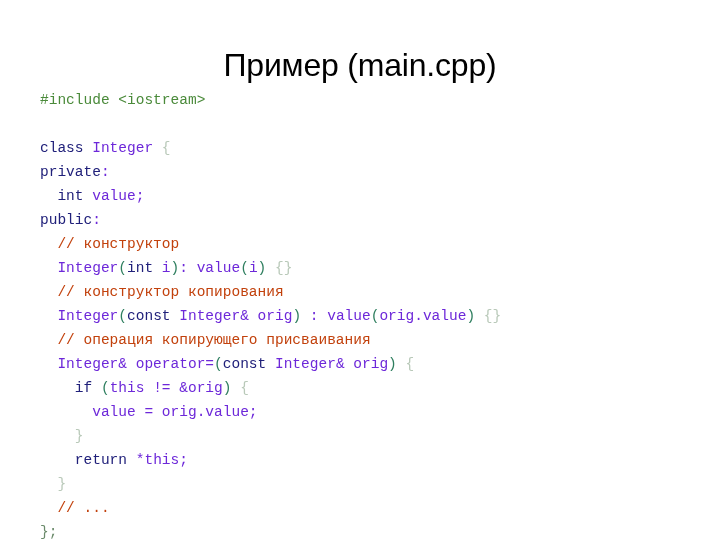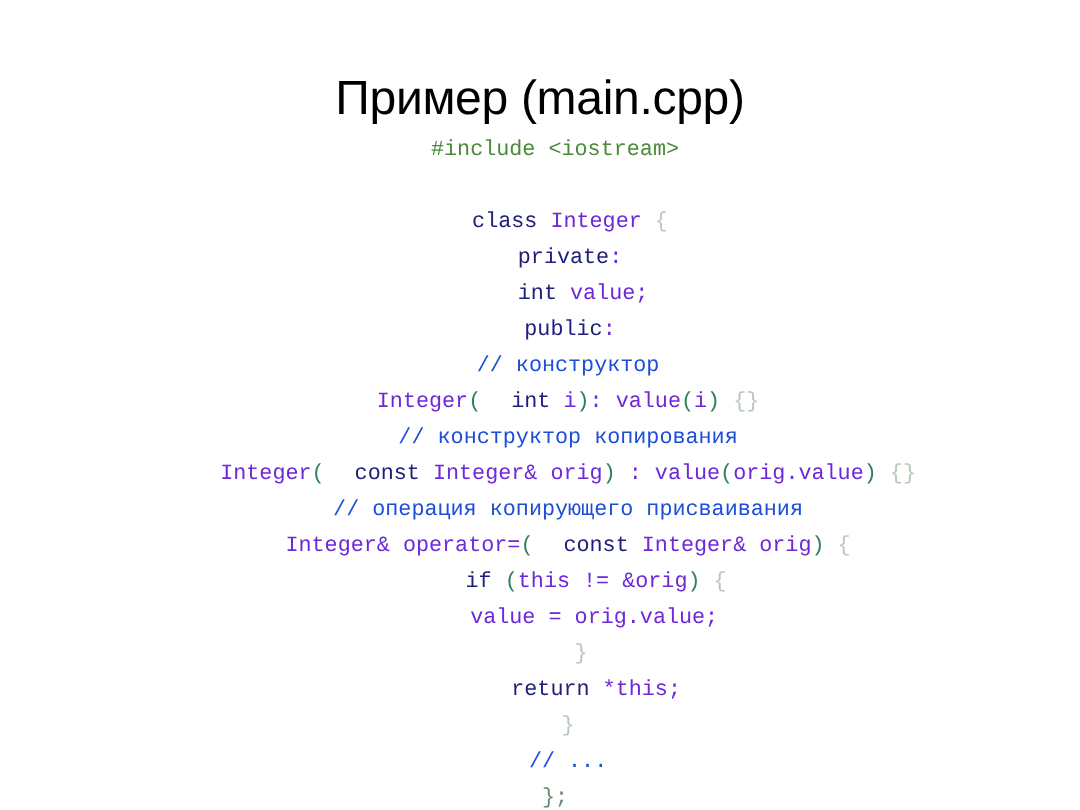--- a/index.html
+++ b/index.html
@@ -42,30 +42,29 @@
     width: 660px;
     font-family: "Liberation Mono", "DejaVu Sans Mono", monospace;
     font-size: 14.5px;
     line-height: 24px;
     white-space: pre;
     color: #000000;
   }
   .code-line {
     height: 24px;
     white-space: pre;
-    text-align: center;
   }
   .code-line.blank {
     height: 24px;
   }
   
   .t-plain   { color: #6d28d9; }
-  .t-keyword { color: #20207a; margin-left: 20px; }
+  .t-keyword { color: #20207a; }
   .t-pre     { color: #4a8a3a; }
-  .t-comment { color: #1d4ed8; }
+  .t-comment { color: #c2410c; }
   .t-paren   { color: #2f7f5f; }
   .t-brace   { color: #b9c9b9; }
   .t-member  { color: #6d28d9; }
   .t-endbrace{ color: #6a8a6a; }
 </style>
 </head>
 <body>
 
 <div id="slide">
 

